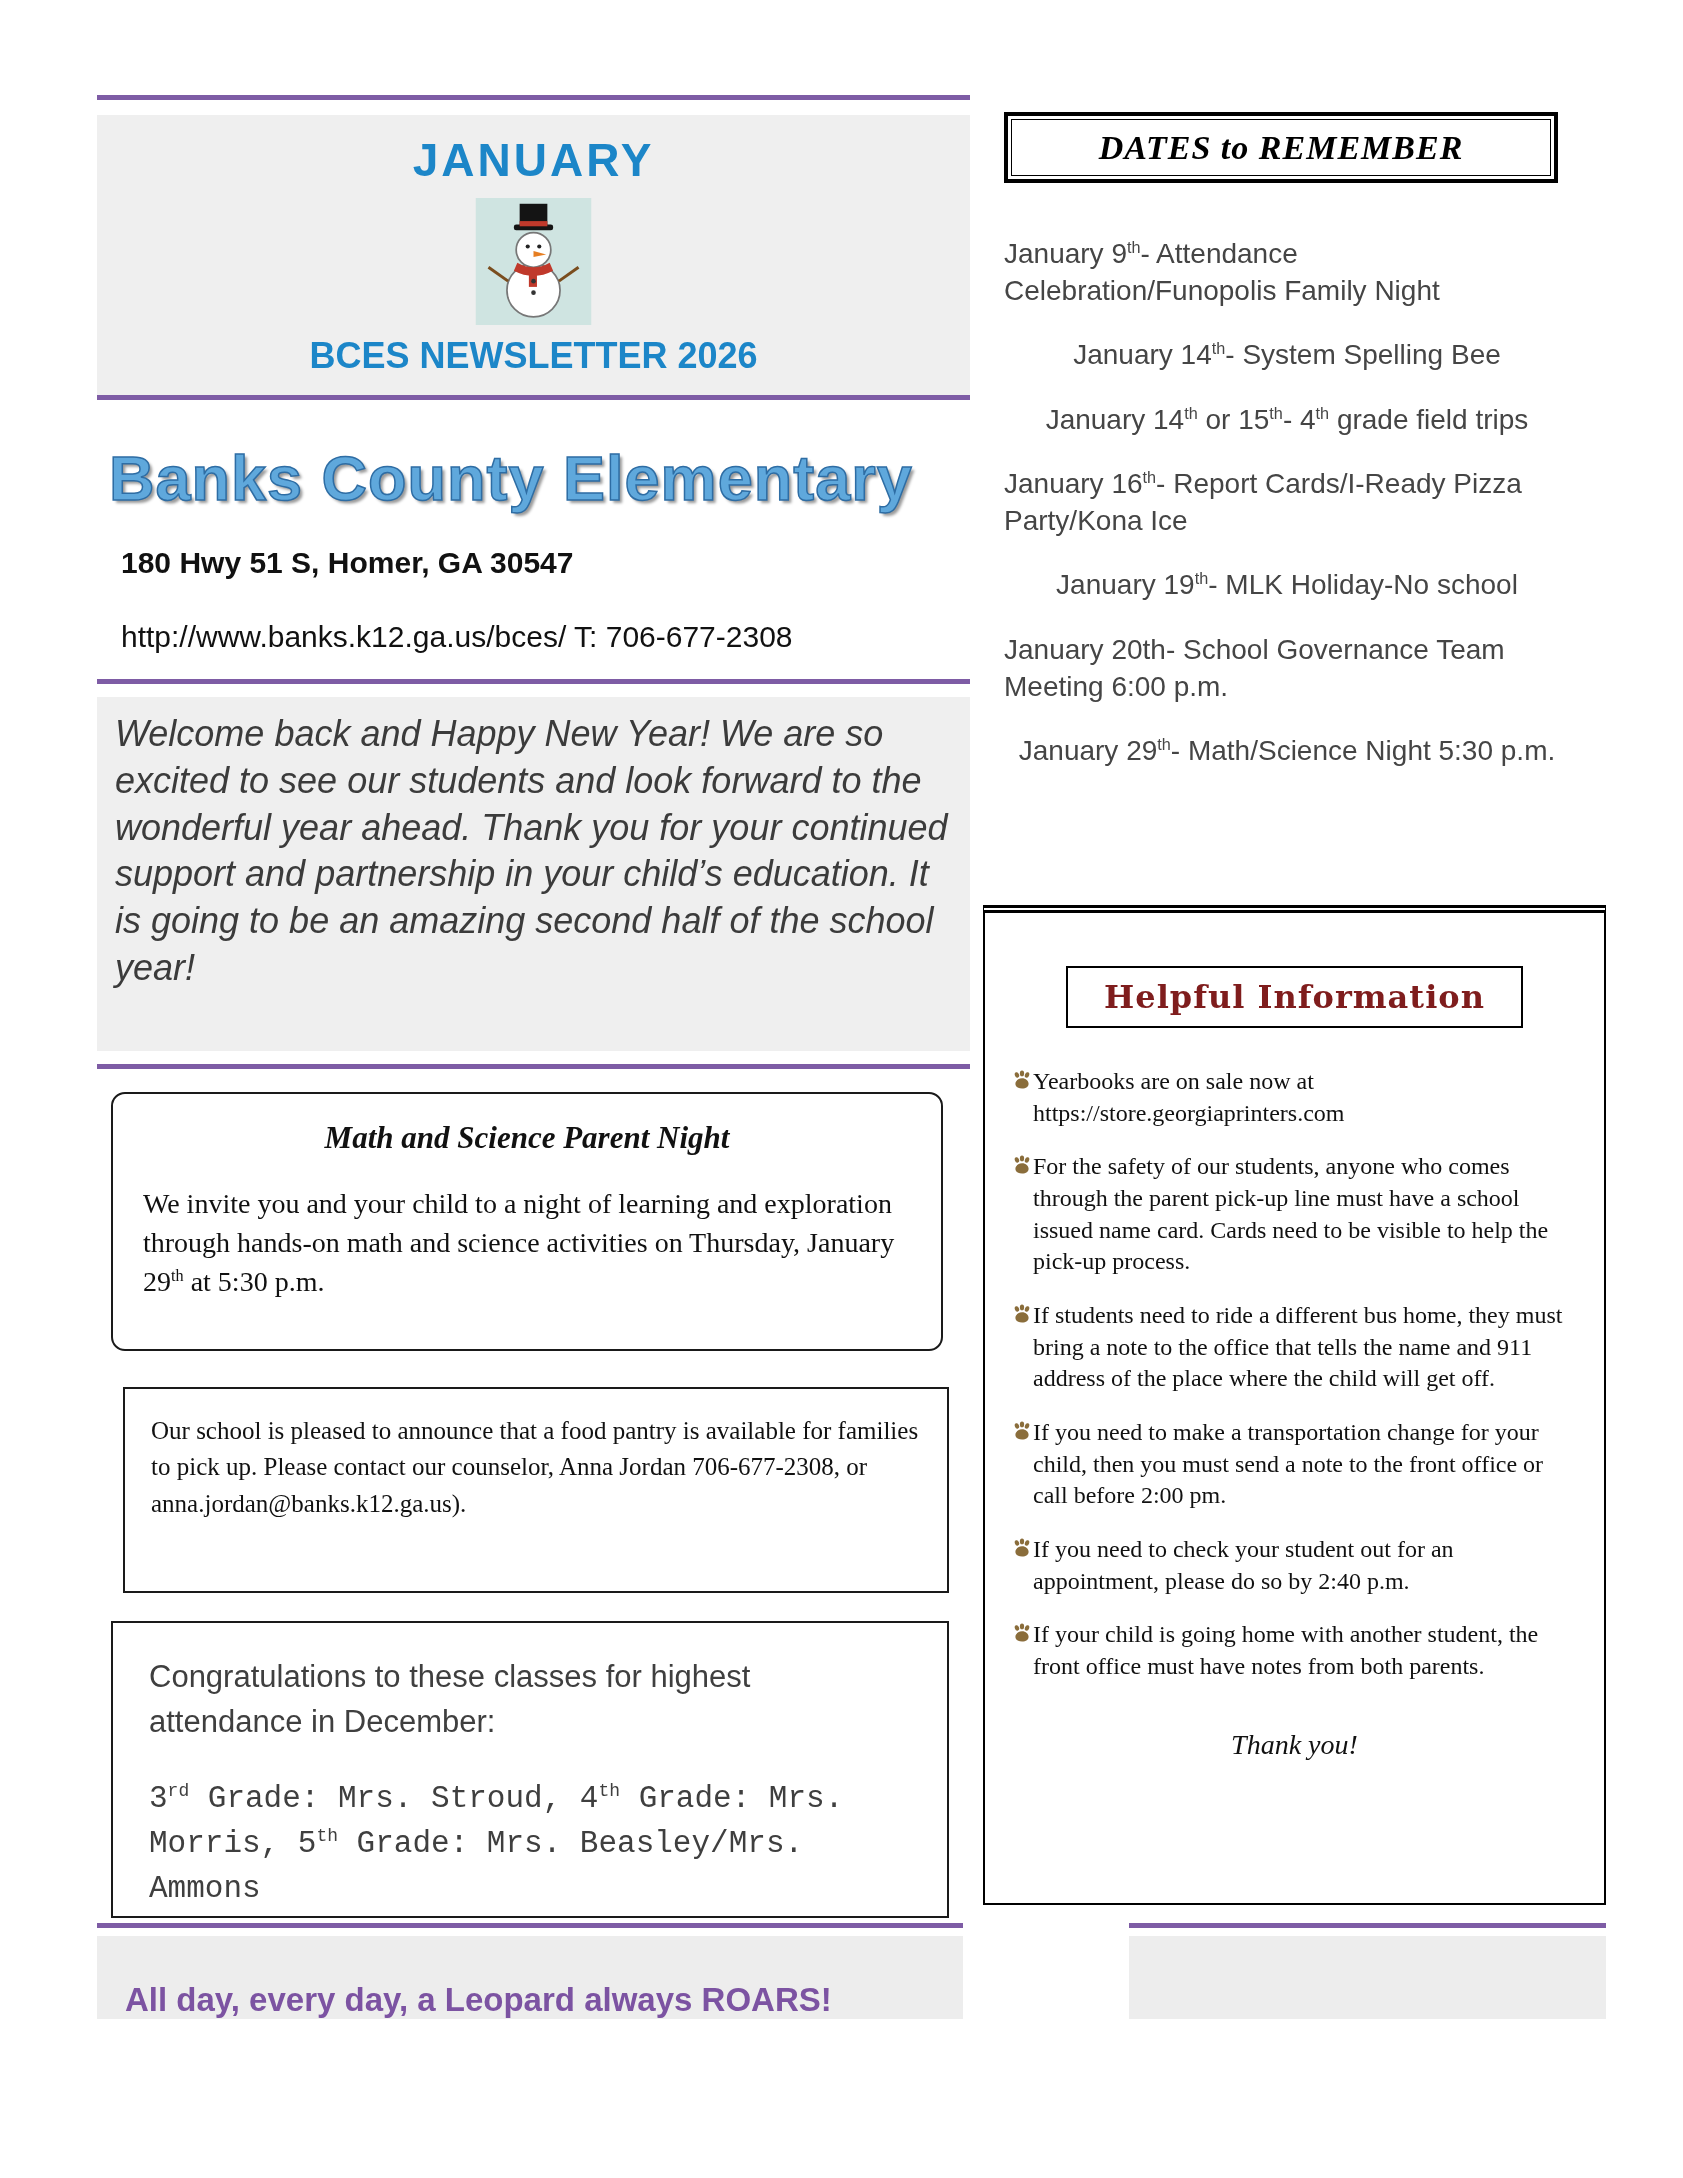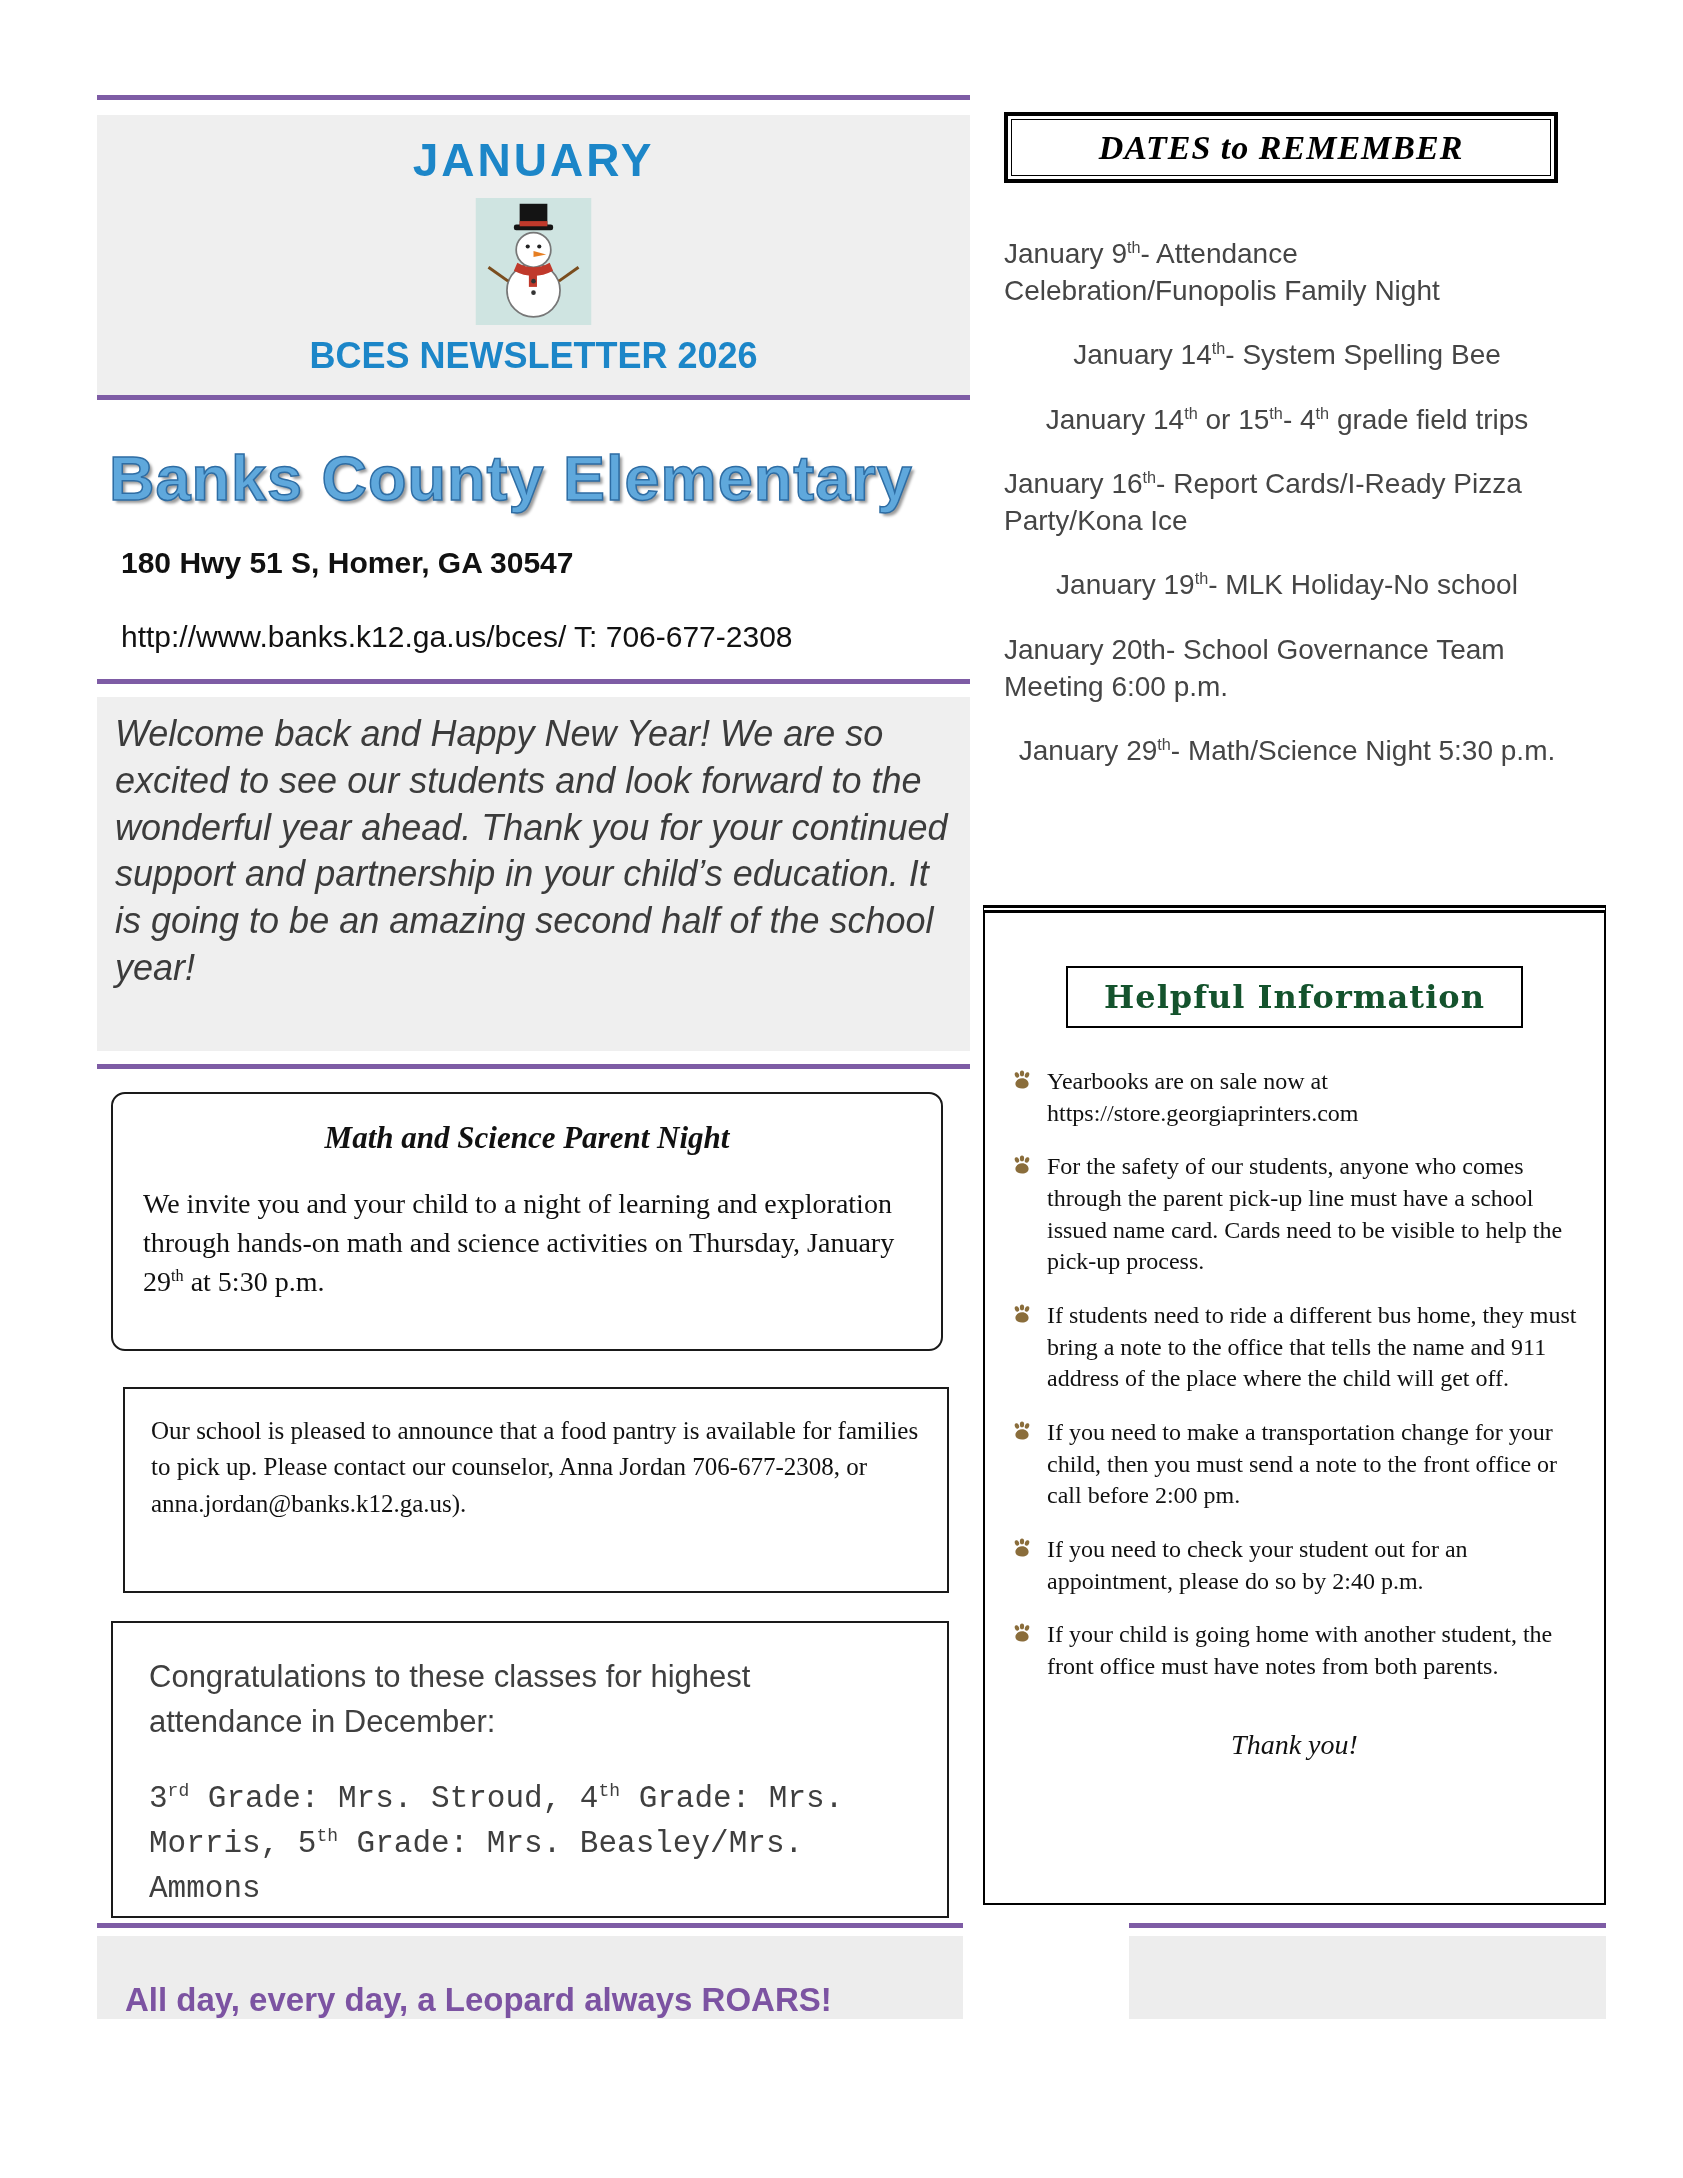--- a/index.html
+++ b/index.html
@@ -87,26 +87,26 @@
     position:absolute; left:983px; top:905px; width:623px; height:1000px;
     border:2px solid #000; border-top:8px double #000; background:#fff;
     padding:0 26px;
   }
   .helpful-title-box {
     margin:53px auto 0; width:fit-content; border:2px solid #000;
     padding:10px 36px;
   }
   .helpful-title-box span {
     font-family:"DejaVu Serif", serif; font-weight:bold; font-size:32px;
-    letter-spacing:1px; color:#14532d;text-align:right;
+    letter-spacing:1px; color:#7f1d1d;text-align:right;
   }
   .helpful-list {
     list-style:none; margin-top:38px; display:flex; flex-direction:column; gap:22px;
   }
-  .helpful-list li { display:flex; gap:14px; }
+  .helpful-list li { display:flex; }
   .paw-bullet { flex:0 0 22px; margin-top:3px; }
   .paw-bullet svg { width:22px; height:22px; display:block; }
   .helpful-list li .item-text {
     font-family:"Liberation Serif", serif; font-size:24px; line-height:1.32; color:#111;
   }
   .thanks-note {
     margin-top:46px; text-align:center; font-family:"Liberation Serif", serif;
     font-style:italic; font-size:28px; color:#111;
   }
 

